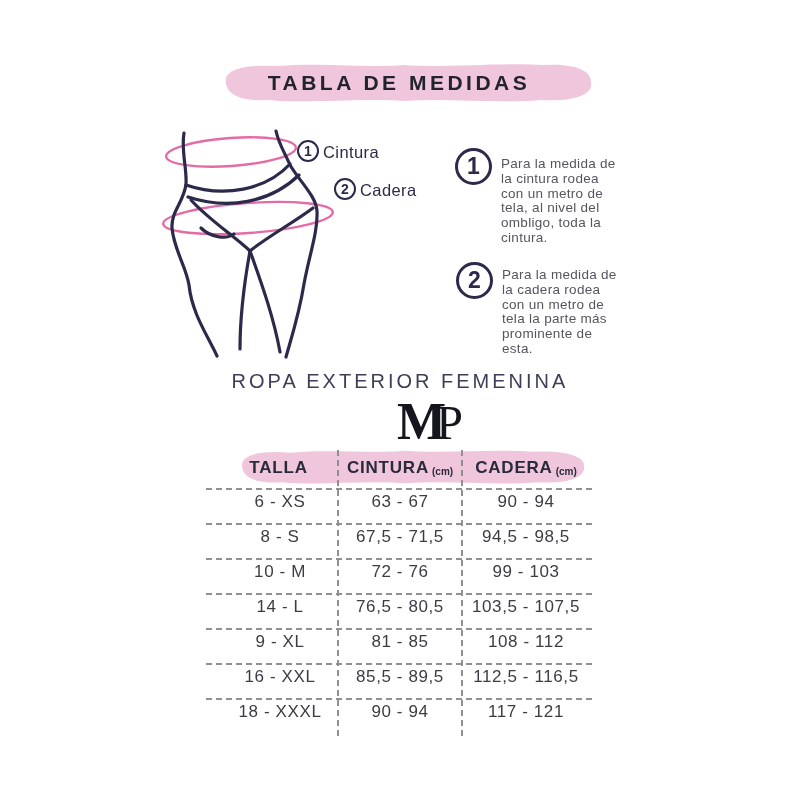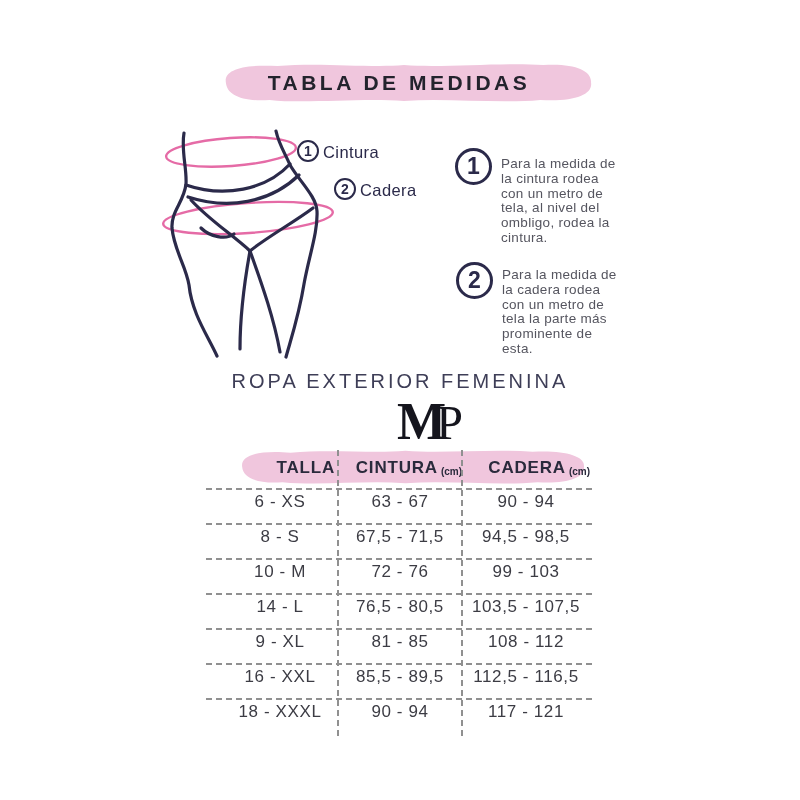--- a/index.html
+++ b/index.html
@@ -45,21 +45,21 @@
   .brand-logo .logo-m{font-size:52px;font-weight:700;}
   .brand-logo .logo-p{font-size:48px;font-weight:400;margin-left:-10px;}
   
   .tbl-header-blob{position:absolute;left:220px;top:447px;width:371px;height:40px;}
   .tbl-header-blob svg{position:absolute;left:0;top:0;width:100%;height:100%;}
   .tbl-header-row{
     position:absolute;left:222px;top:449px;width:368px;height:37px;
     display:grid;grid-template-columns:116px 124px 128px;
   }
   .tbl-header-cell{
-    display:flex;align-items:center;justify-content:flex-end;
+    display:flex;align-items:center;justify-content:center;
     font-size:17px;font-weight:bold;color:#2a2a3c;letter-spacing:0.8px;
   }
   .tbl-header-cell .unit{font-size:10px;font-weight:bold;margin-left:3px;margin-top:7px;letter-spacing:0;}
   .tbl-rows{position:absolute;left:222px;top:484px;width:368px;}
   .tbl-row{display:grid;grid-template-columns:116px 124px 128px;height:35px;}
   .tbl-cell{
     display:flex;align-items:center;justify-content:center;
     font-size:17px;color:#3c3c44;letter-spacing:0.6px;
   }
   .h-dash{
@@ -111,21 +111,21 @@
   <div class="fig-label" style="left:360px;top:181px;">Cadera</div>
 
   <div class="instr-circle" style="left:455px;top:148px;">
     <span>1</span>
   </div>
   <div class="instr-text" style="left:501px;top:157px;">
     <div>Para la medida de</div>
     <div>la cintura rodea</div>
     <div>con un metro de</div>
     <div>tela, al nivel del</div>
-    <div>ombligo, rodea la</div>
+    <div>ombligo, toda la</div>
     <div>cintura.</div>
   </div>
 
   <div class="instr-circle" style="left:456px;top:262px;">
     <span>2</span>
   </div>
   <div class="instr-text" style="left:502px;top:268px;">
     <div>Para la medida de</div>
     <div>la cadera rodea</div>
     <div>con un metro de</div>

